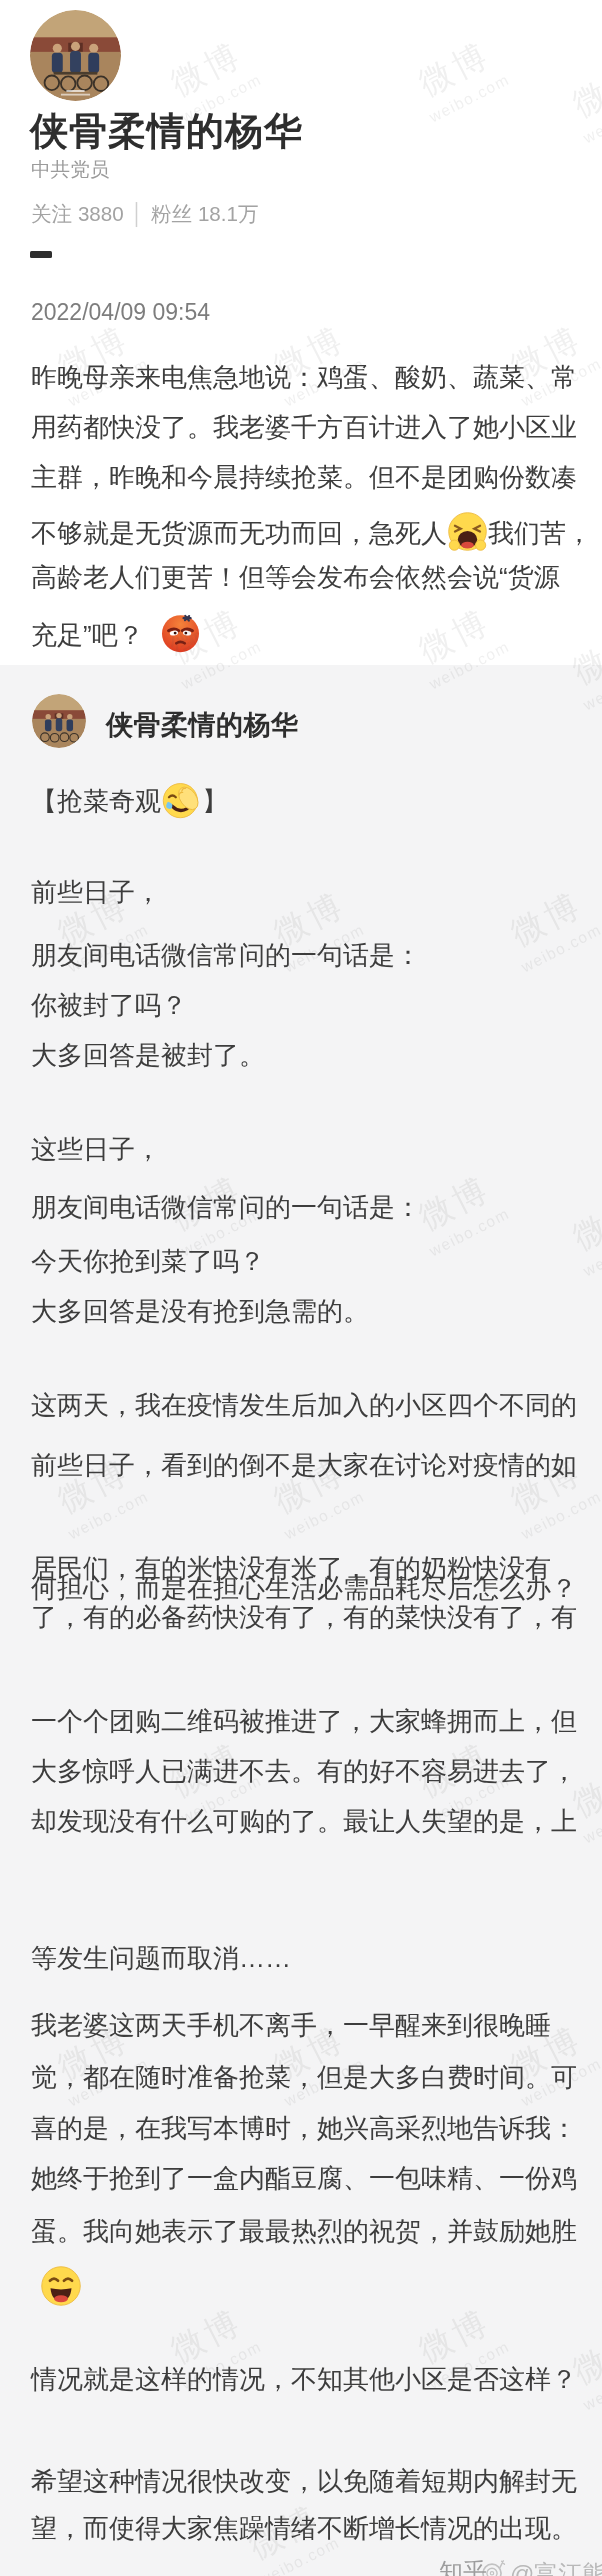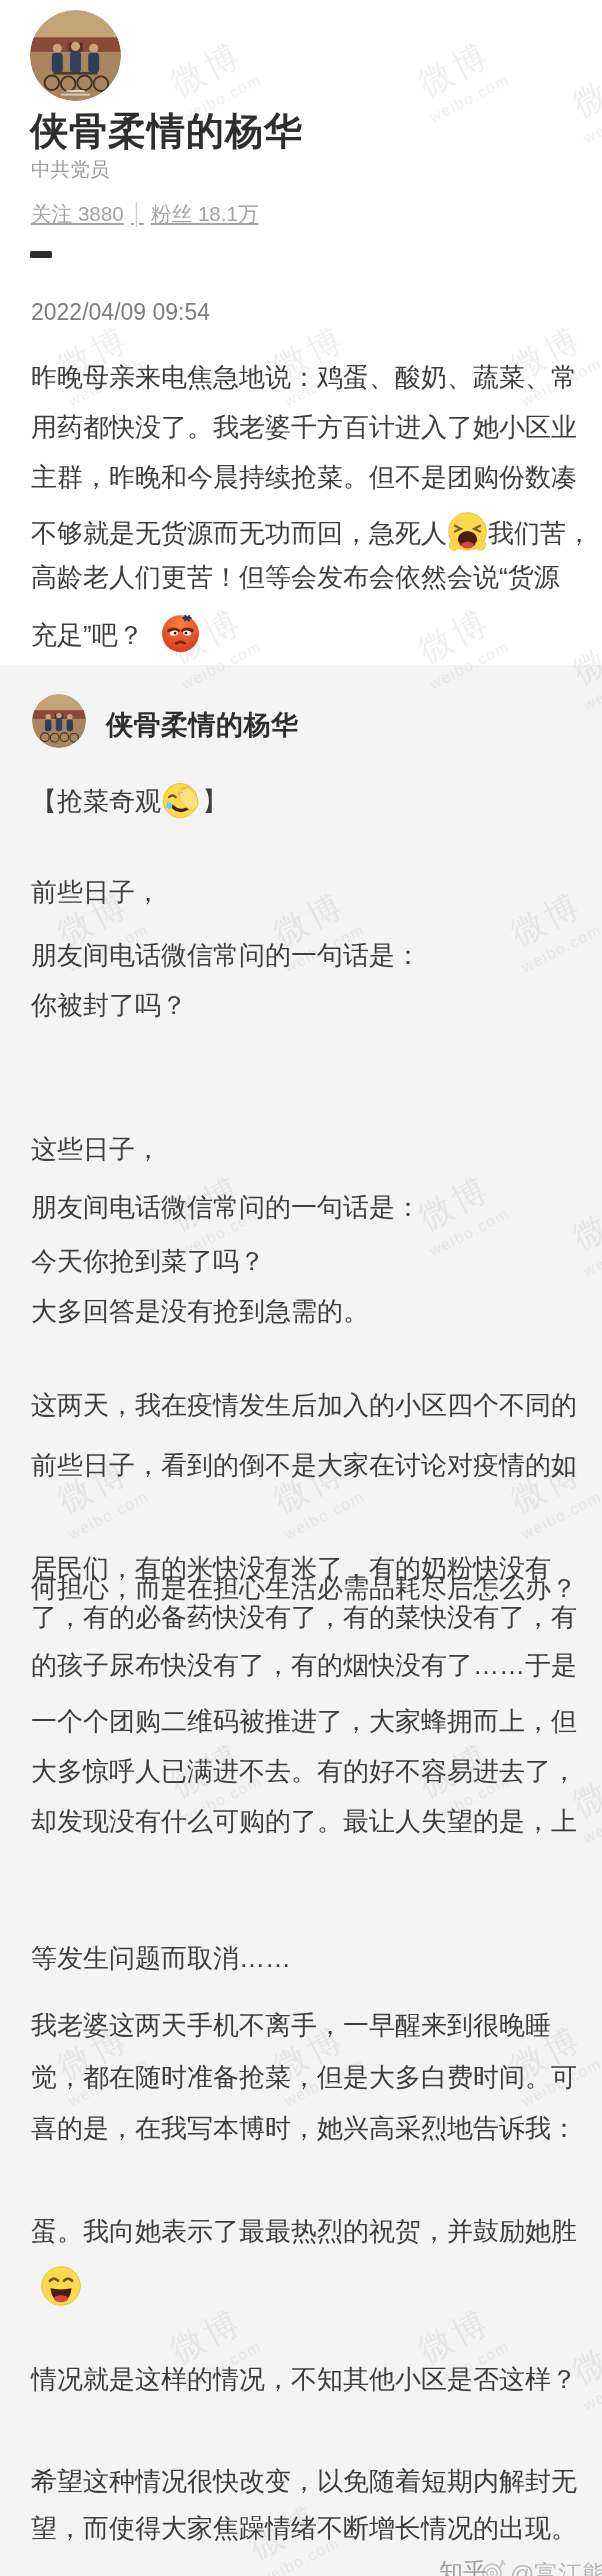--- a/index.html
+++ b/index.html
@@ -12,21 +12,21 @@
     font-family:"Liberation Sans", sans-serif;
   }
   .abs{position:absolute;}
   .t{position:absolute;white-space:nowrap;}
 
   
   .avatar-lg{left:30px;top:10.3px;width:91px;height:91px;border-radius:50%;overflow:hidden;}
   .avatar-lg svg{display:block;width:100%;height:100%;}
   .profile-name{left:30px;top:106px;font-size:38px;font-weight:bold;color:#2e2e2e;letter-spacing:1px;}
   .badge{left:31px;top:156px;font-size:19.6px;color:#9b9b9b;}
-  .stats{left:31px;top:200px;font-size:20.6px;color:#a3a3a3;text-decoration:underline;}
+  .stats{left:31px;top:200px;font-size:20.6px;color:#a3a3a3;}
   .stats .sep{color:#d0d0d0;padding:0 7.2px;}
   .dash{left:30px;top:251px;width:21.6px;height:7.2px;border-radius:1.5px;background:#2e2e2e;}
   .timestamp{left:31px;top:299px;font-size:23px;color:#7d7d7d;}
 
   
   .body-line{left:31px;font-size:26px;color:#3d3d3d;line-height:32px;}
   .emoji{display:inline-block;vertical-align:-10.3px;}
 
   
   .quote-card{left:0;top:665px;width:603px;height:1931px;background:#f4f4f5;}
@@ -165,37 +165,38 @@
       <g transform="rotate(-35 48 34)">
         <ellipse cx="48" cy="34" rx="14" ry="22" fill="#FFE07A" stroke="#ECB93E" stroke-width="1.5"></ellipse>
         <path d="M38 20 Q42 16 46 20 M46 17 Q50 13 54 17" fill="none" stroke="#ECB93E" stroke-width="2" stroke-linecap="round"></path>
       </g>
     </svg><span>】</span>
   </div>
 
   <div class="t body-line" style="top:876px">前些日子，</div>
   <div class="t body-line" style="top:939px">朋友间电话微信常问的一句话是：</div>
   <div class="t body-line" style="top:989px">你被封了吗？</div>
+  <div class="t body-line" style="top:1039px">大多回答是被封了。</div>
   <div class="t body-line" style="top:1133px">这些日子，</div>
   <div class="t body-line" style="top:1191px">朋友间电话微信常问的一句话是：</div>
   <div class="t body-line" style="top:1245px">今天你抢到菜了吗？</div>
   <div class="t body-line" style="top:1295px">大多回答是没有抢到急需的。</div>
   <div class="t body-line" style="top:1389px">这两天，我在疫情发生后加入的小区四个不同的</div>
   <div class="t body-line" style="top:1449px">前些日子，看到的倒不是大家在讨论对疫情的如</div>
   <div class="t body-line" style="top:1572px">何担心，而是在担心生活必需品耗尽后怎么办？</div>
   <div class="t body-line" style="top:1552px">居民们，有的米快没有米了，有的奶粉快没有</div>
   <div class="t body-line" style="top:1601px">了，有的必备药快没有了，有的菜快没有了，有</div>
-  <div class="t body-line" style="top:1649px">的孩子尿布快没有了，有的烟快没有了……于是</div>
   <div class="t body-line" style="top:1705px">一个个团购二维码被推进了，大家蜂拥而上，但</div>
   <div class="t body-line" style="top:1755px">大多惊呼人已满进不去。有的好不容易进去了，</div>
   <div class="t body-line" style="top:1805px">却发现没有什么可购的了。最让人失望的是，上</div>
   <div class="t body-line" style="top:1942px">等发生问题而取消……</div>
   <div class="t body-line" style="top:2009px">我老婆这两天手机不离手，一早醒来到很晚睡</div>
   <div class="t body-line" style="top:2112px">喜的是，在我写本博时，她兴高采烈地告诉我：</div>
   <div class="t body-line" style="top:2061px">觉，都在随时准备抢菜，但是大多白费时间。可</div>
+  <div class="t body-line" style="top:2162px">她终于抢到了一盒内酯豆腐、一包味精、一份鸡</div>
   <div class="t body-line" style="top:2215px">蛋。我向她表示了最最热烈的祝贺，并鼓励她胜</div>
 
   <div class="t body-line" style="top:2265px">
     <svg class="emoji" style="margin-left:9.3px" width="42" height="42" viewBox="0 0 72 72">
       <circle cx="36" cy="36" r="33" fill="#FFD94D" stroke="#ECB93E" stroke-width="1.5"></circle>
       <path d="M17 27 Q24 20 31 27" fill="none" stroke="#7A4B12" stroke-width="4.5" stroke-linecap="round"></path>
       <path d="M41 27 Q48 20 55 27" fill="none" stroke="#7A4B12" stroke-width="4.5" stroke-linecap="round"></path>
       <path d="M18 40 Q36 44 54 40 Q52 62 36 62 Q20 62 18 40 Z" fill="#4A2015"></path>
       <ellipse cx="36" cy="58" rx="12" ry="6" fill="#D9483C"></ellipse>
     </svg>

